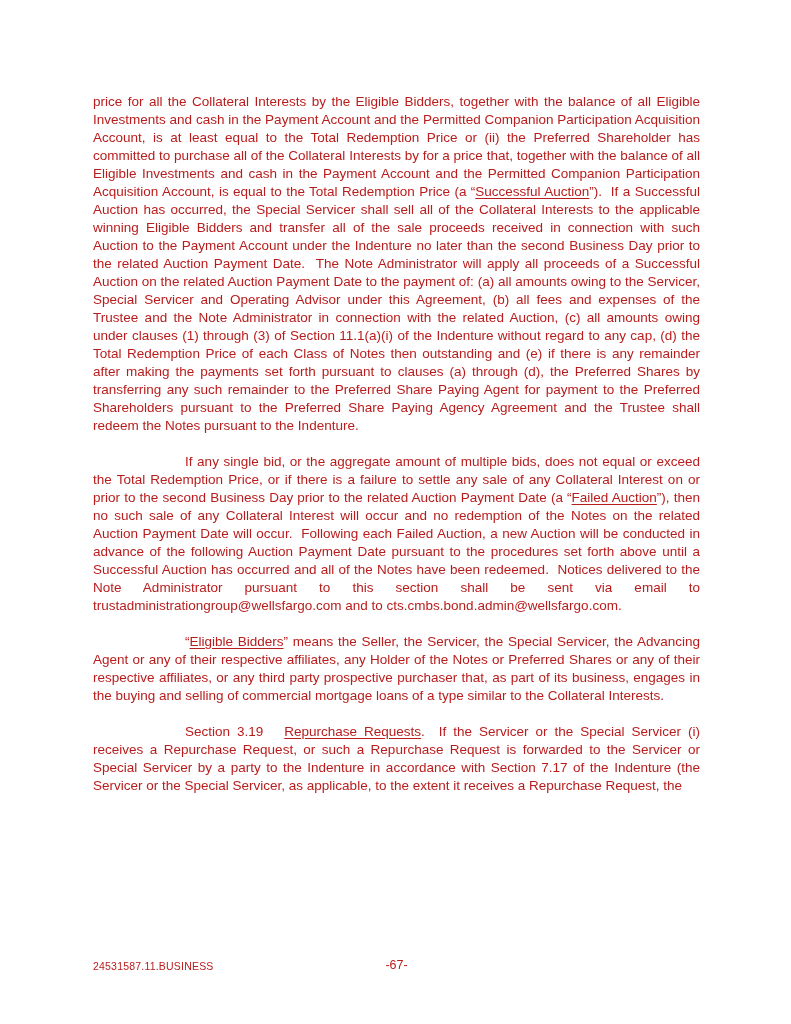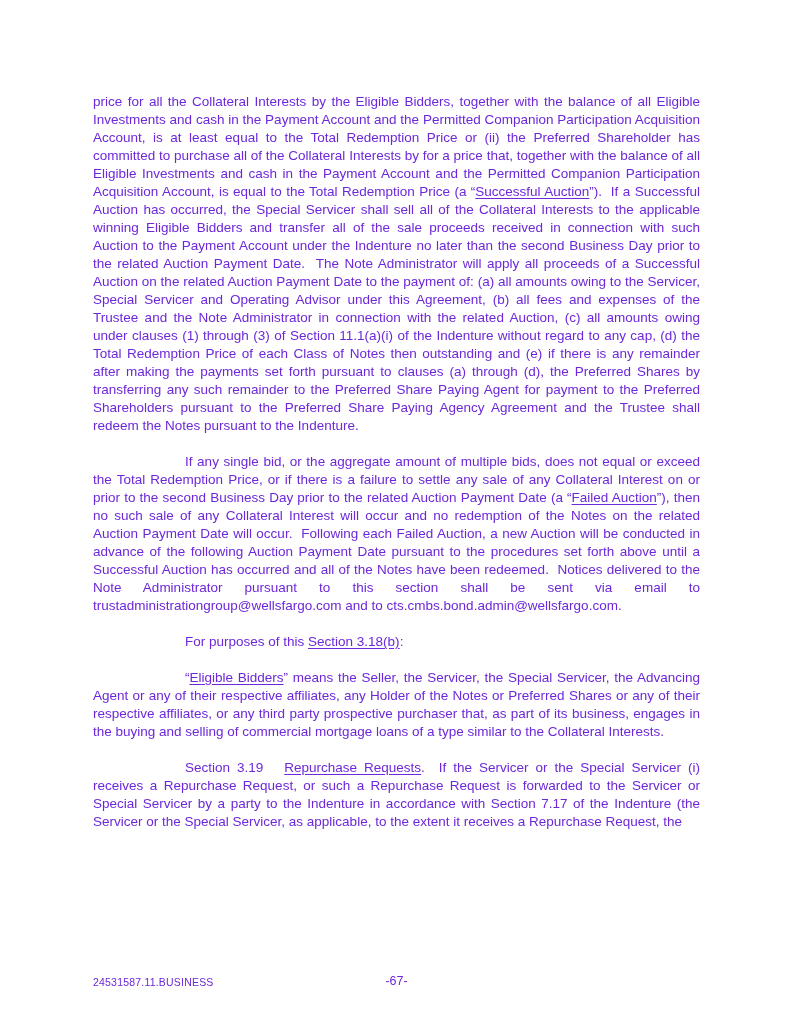--- a/index.html
+++ b/index.html
@@ -7,21 +7,21 @@
     padding: 0;
     background: #ffffff;
   }
   .page {
     position: relative;
     width: 791px;
     height: 1024px;
     background: #ffffff;
     overflow: hidden;
     font-family: "Liberation Sans", sans-serif;
-    color: #6d28d9;
+    color: #b91c1c;
   }
   .doc-body {
     position: absolute;
     left: 93px;
     width: 607px;
     top: 93px;
     font-size: 13.5px;
     line-height: 18px;
     text-align: justify;
   }
@@ -35,21 +35,20 @@
   .u {
     text-decoration: underline;
     text-underline-offset: 2px;
   }
   .footer {
     position: absolute;
     left: 93px;
     right: 91px;
     top: 958px;
     height: 16px;
-    margin-top: 16px;
   }
   .doc-id {
     position: absolute;
     left: 0;
     top: 2px;
     font-size: 10.5px;
     letter-spacing: 0.2px;
   }
   .page-num {
     position: absolute;
@@ -62,21 +61,20 @@
 </style>
 </head>
 <body>
 
 <div class="page">
 
   <main class="doc-body">
 
   <p class="para"><span class="">price for all the Collateral Interests by the Eligible Bidders, together with the balance of all Eligible Investments and cash in the Payment Account and the Permitted Companion Participation Acquisition Account, is at least equal to the Total Redemption Price or (ii) the Preferred Shareholder has committed to purchase all of the Collateral Interests by for a price that, together with the balance of all Eligible Investments and cash in the Payment Account and the Permitted Companion Participation Acquisition Account, is equal to the Total Redemption Price (a “</span><span class="u">Successful Auction</span><span class="">”).&nbsp; If a Successful Auction has occurred, the Special Servicer shall sell all of the Collateral Interests to the applicable winning Eligible Bidders and transfer all of the sale proceeds received in connection with such Auction to the Payment Account under the Indenture no later than the second Business Day prior to the related Auction Payment Date.&nbsp; The Note Administrator will apply all proceeds of a Successful Auction on the related Auction Payment Date to the payment of: (a) all amounts owing to the Servicer, Special Servicer and Operating Advisor under this Agreement, (b) all fees and expenses of the Trustee and the Note Administrator in connection with the related Auction, (c) all amounts owing under clauses (1) through (3) of Section 11.1(a)(i) of the Indenture without regard to any cap, (d) the Total Redemption Price of each Class of Notes then outstanding and (e) if there is any remainder after making the payments set forth pursuant to clauses (a) through (d), the Preferred Shares by transferring any such remainder to the Preferred Share Paying Agent for payment to the Preferred Shareholders pursuant to the Preferred Share Paying Agency Agreement and the Trustee shall redeem the Notes pursuant to the Indenture.</span></p>
       <p class="para indent"><span class="">If any single bid, or the aggregate amount of multiple bids, does not equal or exceed the Total Redemption Price, or if there is a failure to settle any sale of any Collateral Interest on or prior to the second Business Day prior to the related Auction Payment Date (a “</span><span class="u">Failed Auction</span><span class="">”), then no such sale of any Collateral Interest will occur and no redemption of the Notes on the related Auction Payment Date will occur.&nbsp; Following each Failed Auction, a new Auction will be conducted in advance of the following Auction Payment Date pursuant to the procedures set forth above until a Successful Auction has occurred and all of the Notes have been redeemed.&nbsp; Notices delivered to the Note Administrator pursuant to this section shall be sent via email to trustadministrationgroup@wellsfargo.com and to cts.cmbs.bond.admin@wellsfargo.com.</span></p>
-      <p class="para indent"><span class="">For purposes of this </span><span class="u">Section 3.18(b)</span><span class="">:</span></p>
       <p class="para indent"><span class="">“</span><span class="u">Eligible Bidders</span><span class="">” means the Seller, the Servicer, the Special Servicer, the Advancing Agent or any of their respective affiliates, any Holder of the Notes or Preferred Shares or any of their respective affiliates, or any third party prospective purchaser that, as part of its business, engages in the buying and selling of commercial mortgage loans of a type similar to the Collateral Interests.</span></p>
       <p class="para indent"><span class="">Section 3.19&nbsp;&nbsp; </span><span class="u">Repurchase Requests</span><span class="">.&nbsp; If the Servicer or the Special Servicer (i) receives a Repurchase Request, or such a Repurchase Request is forwarded to the Servicer or Special Servicer by a party to the Indenture in accordance with Section 7.17 of the Indenture (the Servicer or the Special Servicer, as applicable, to the extent it receives a Repurchase Request, the</span></p>
     </main>
 
   <div class="footer">
     <span class="doc-id">24531587.11.BUSINESS</span>
     <span class="page-num">-67-</span>
   </div>
 
 </div>

